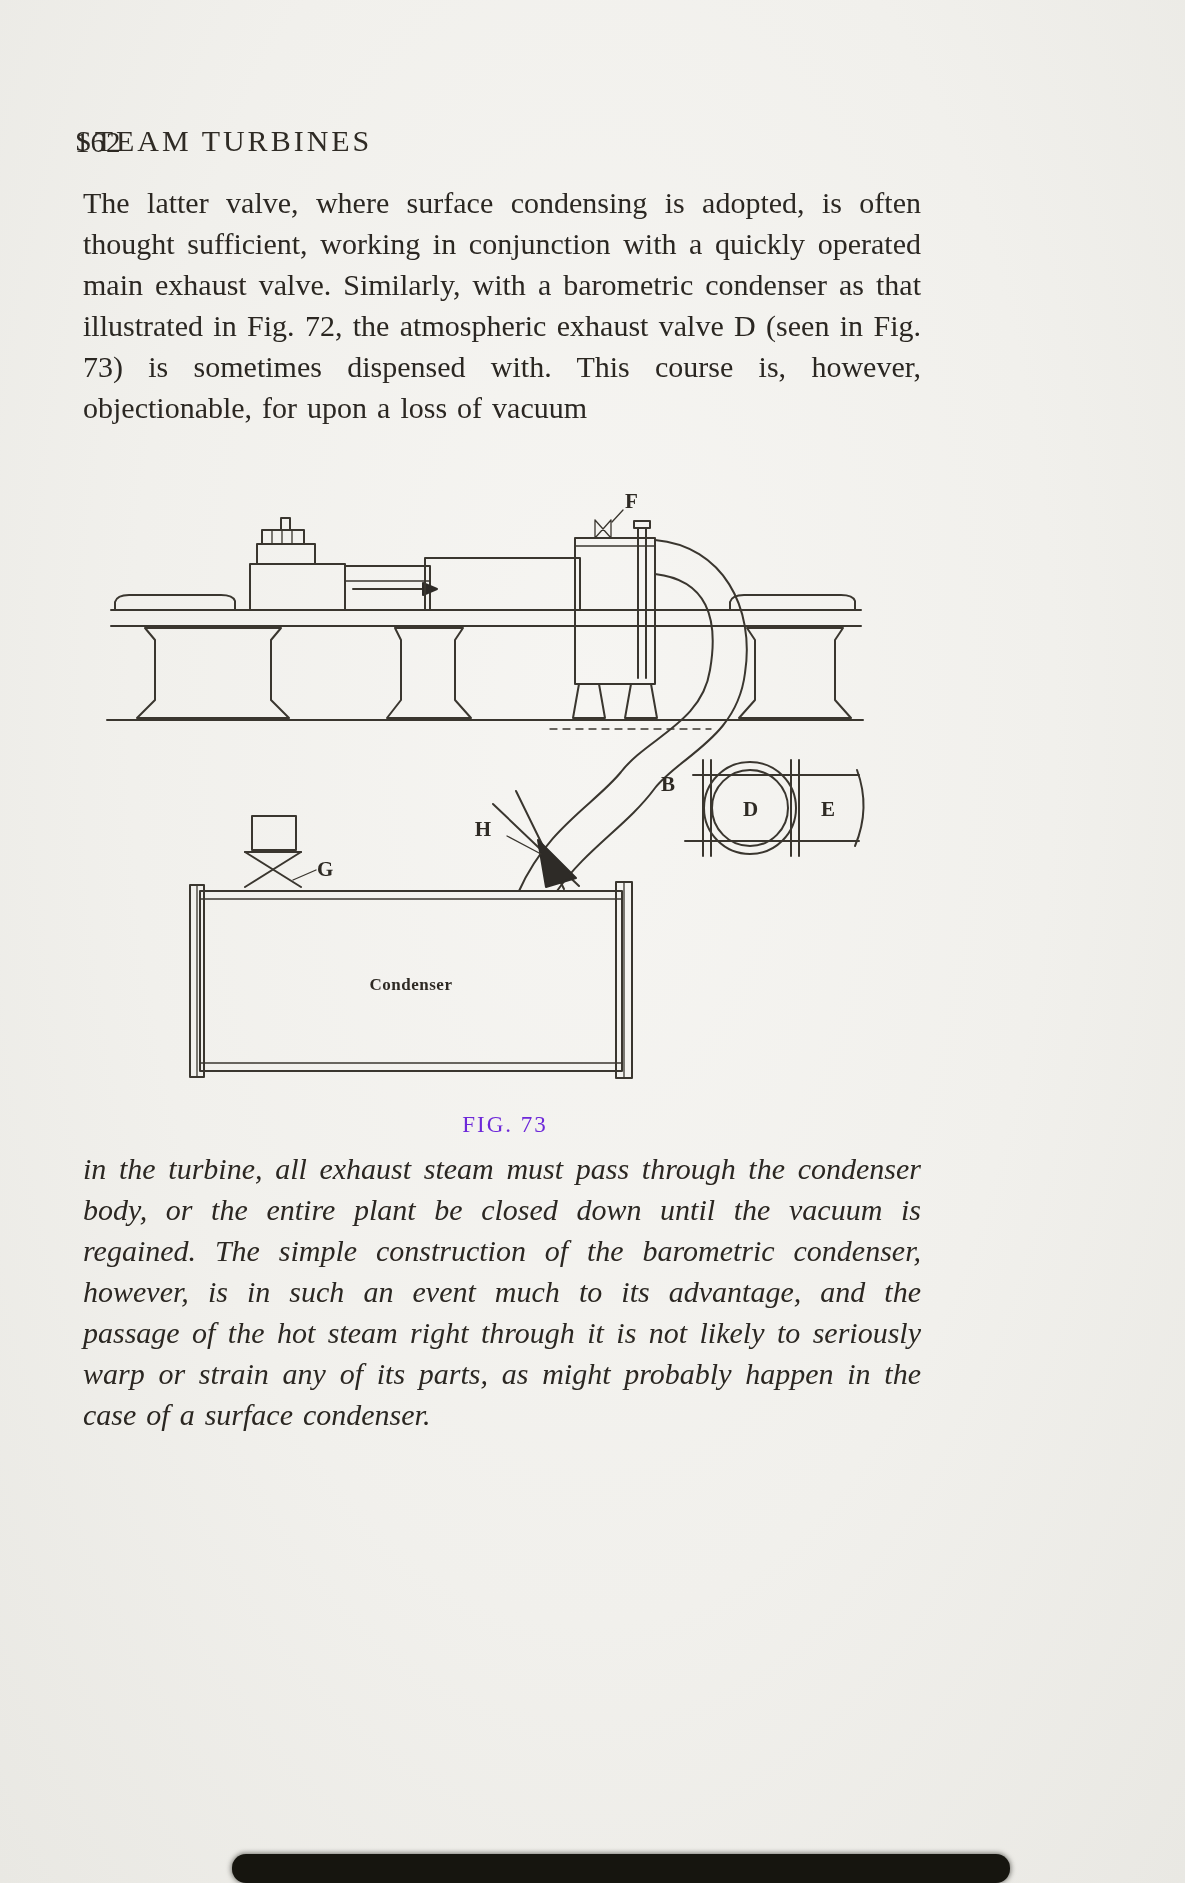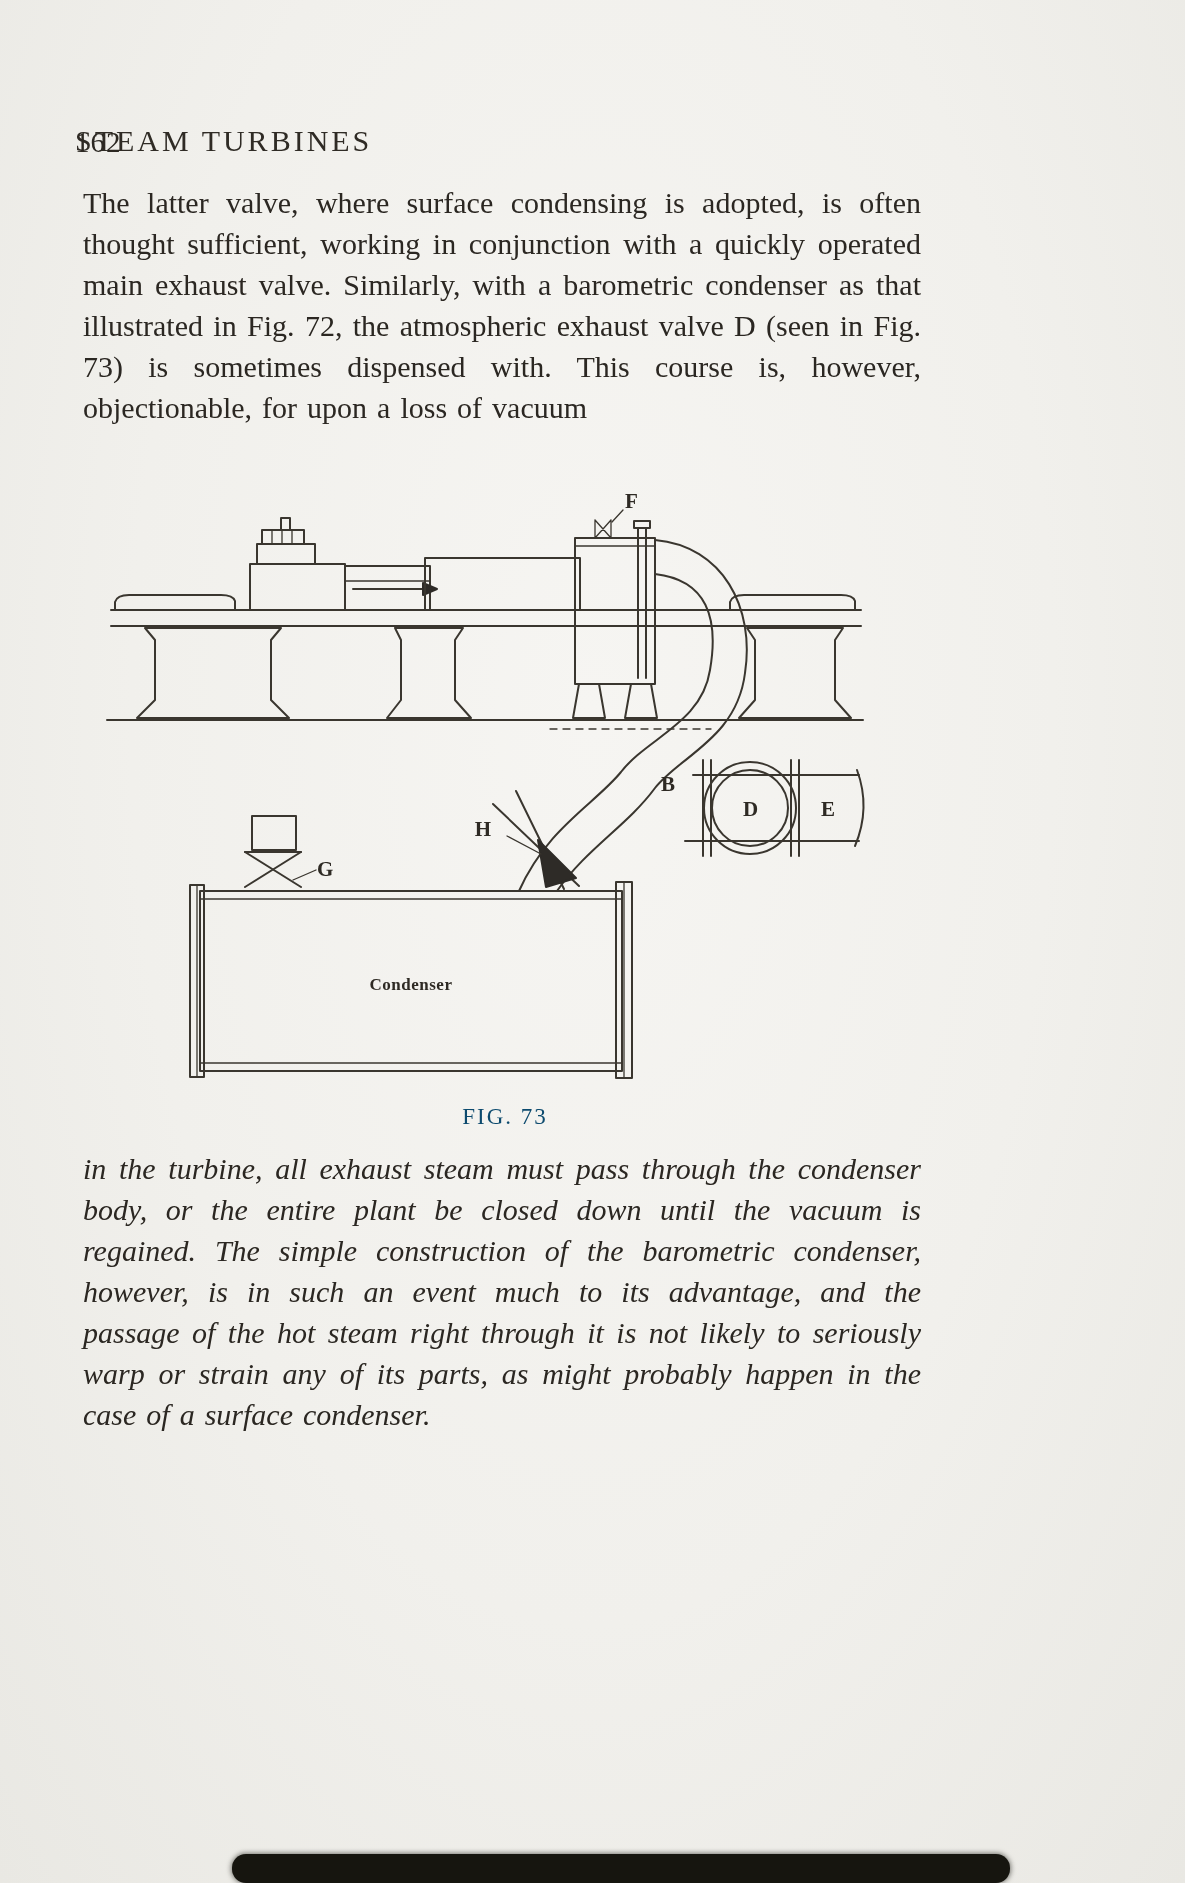--- a/index.html
+++ b/index.html
@@ -15,22 +15,22 @@
   .running-title{display:block;font-size:30px;letter-spacing:3px;color:#2f2b25;}
   .para{
     position:absolute;left:83px;width:838px;margin:0;
     font-size:30px;line-height:41px;text-align:justify;text-justify:inter-word;
     word-spacing:2.5px;color:#2b2722;
   }
   #para1{top:182px;}
   #para2{top:1148px;font-style:italic;}
   figure{position:absolute;left:95px;top:488px;width:830px;margin:0;}
   figcaption{
-    display:block;width:820px;text-align:center;margin-top:12px;
-    font-size:23px;letter-spacing:2px;color:#0c4a6e;
+    display:block;width:820px;text-align:center;margin-top:20px;
+    font-size:23px;letter-spacing:2px;color:#6d28d9;
   }
   .ln line,.ln path,.ln rect,.ln circle{
     stroke:#3a362f;stroke-width:2;fill:none;stroke-linecap:round;stroke-linejoin:round;
   }
   .ln .thin{stroke-width:1.3;}
   .ln .fill-dark{fill:#2e2b27;stroke:#2e2b27;}
   .lbl text{font-family:"Liberation Serif",serif;font-size:21px;font-weight:700;fill:#2e2a24;}
   .lbl .cond{font-size:17px;letter-spacing:0.5px;}
   .scan-bar{
     position:absolute;left:232px;top:1854px;width:778px;height:29px;

